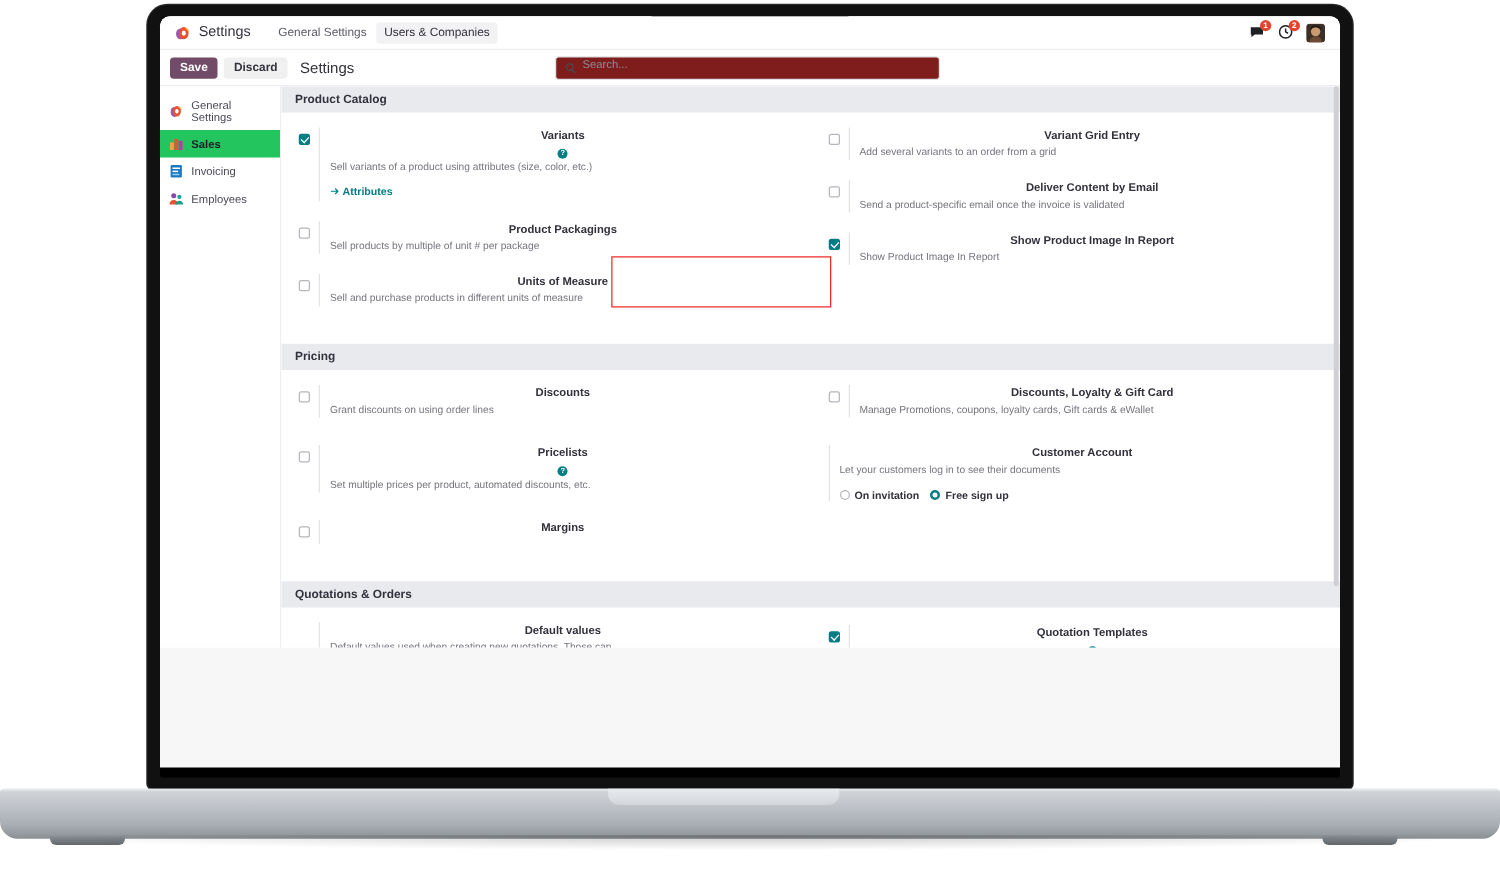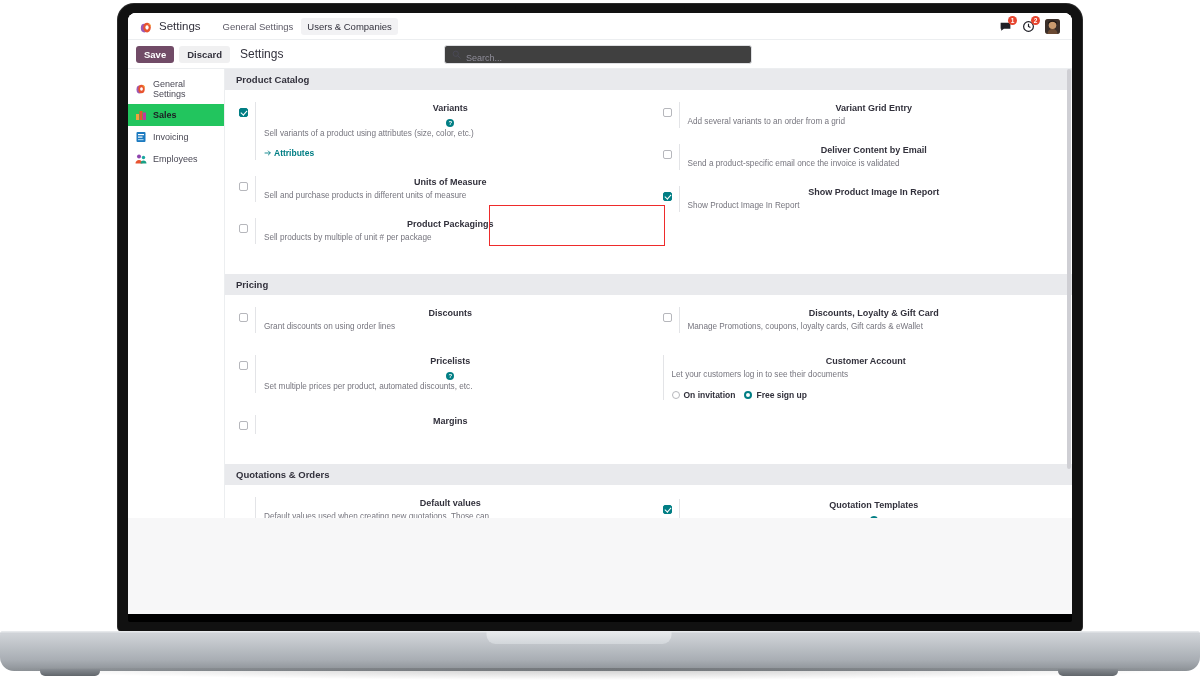--- a/index.html
+++ b/index.html
@@ -89,22 +89,22 @@
 
   
   .cp { height: 29px; background: #fff; display: flex; align-items: center;
         padding: 0 8px; border-bottom: 1px solid #eceef0; position: relative; }
   .btn { font-size: 9.5px; padding: 3px 8px; border-radius: 3px; border: none;
          cursor: pointer; font-family: Liberation Sans, sans-serif; font-weight: bold; }
   .btn-save { background: #714b67; color: #fff; }
   .btn-discard { background: #f0f0f1; color: #32313c; margin-left: 5px; }
   .cp-title { font-size: 12px; color: #32313c; margin-left: 10px; }
   .search-box { position: absolute; left: 316px; top: 5px; width: 308px; height: 19px;
-                border: 1px solid #dfe0e3; border-radius: 3px; background: #404040;
-                display: flex; align-items: flex-end; gap: 5px; padding: 0 7px; }
+                border: 1px solid #dfe0e3; border-radius: 3px; background: #7f1d1d;
+                display: flex; align-items: flex-start; gap: 5px; padding: 0 7px; }
   .search-ph { font-size: 9px; color: #8f8d99; }
 
   
   .body-row { display: flex; height: 476px; }
   .sidebar { width: 97px; background: #fff; border-right: 1px solid #eceef0;
              padding-top: 5px; flex-shrink: 0; }
   .sb-item { display: flex; align-items: center; gap: 6px; padding: 5px 7px;
              font-size: 9px; color: #4a4955; cursor: pointer; }
   .sb-item.active { background: #22c55e; color: #1d1c23; font-weight: bold; }
   .sb-ic { width: 12px; height: 12px; position: relative; flex-shrink: 0; }
@@ -296,35 +296,35 @@
                   </div>
                 </div>
               </div>
 
               <div class="setting">
                 <span class="cbwrap">
                   <span class="cb"></span>
                 </span>
                 <div class="txtblock">
                   <div class="s-title">
+                    <span>Product Packagings</span>
+                  </div>
+                  <div class="s-desc">Sell products by multiple of unit # per package</div>
+                </div>
+              </div>
+
+              <div class="setting">
+                <span class="cbwrap">
+                  <span class="cb"></span>
+                </span>
+                <div class="txtblock">
+                  <div class="s-title">
                     <span>Units of Measure</span>
                   </div>
                   <div class="s-desc">Sell and purchase products in different units of measure</div>
-                </div>
-              </div>
-
-              <div class="setting">
-                <span class="cbwrap">
-                  <span class="cb"></span>
-                </span>
-                <div class="txtblock">
-                  <div class="s-title">
-                    <span>Product Packagings</span>
-                  </div>
-                  <div class="s-desc">Sell products by multiple of unit # per package</div>
                 </div>
               </div>
             </div>
 
             <div class="col">
 
               <div class="setting">
                 <span class="cbwrap">
                   <span class="cb"></span>
                 </span>

